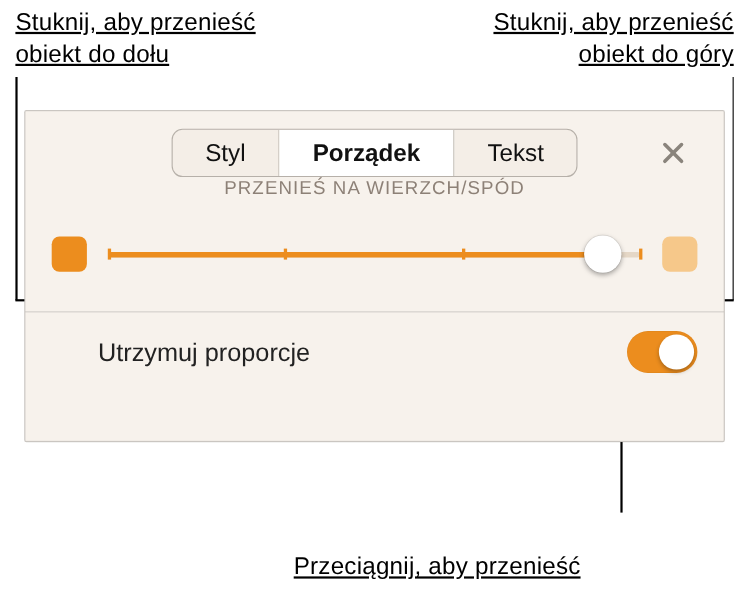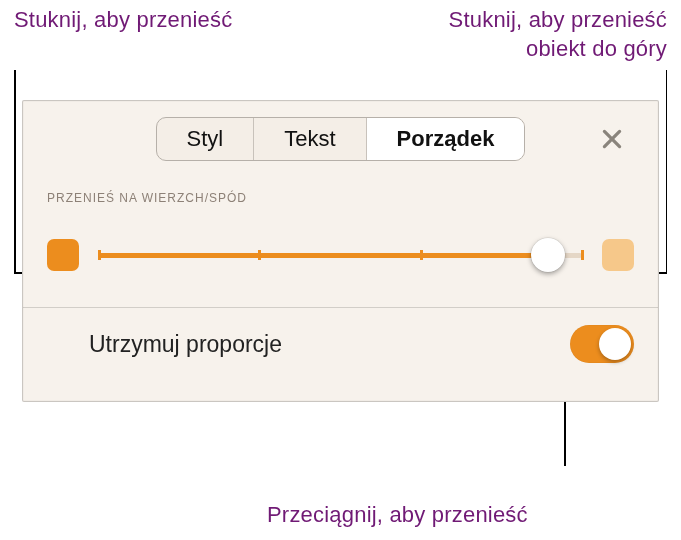--- a/index.html
+++ b/index.html
@@ -1,19 +1,19 @@
 <!DOCTYPE html>
 <html><head>
   <meta charset="utf-8">
   <style>
     * { box-sizing: border-box; margin: 0; padding: 0; }
     html, body { width: 681px; height: 540px; font-family: -apple-system, "Helvetica Neue", Arial, sans-serif; background: #fff; }
     .stage { position: relative; width: 681px; height: 540px; }
 
-    .callout { position: absolute; font-size: 22px; line-height: 1.3; color: #701a75; letter-spacing: 0.2px; }
+    .callout { position: absolute; font-size: 22px; line-height: 1.3; color: #000000; letter-spacing: 0.2px; text-decoration: underline; }
     .callout.left  { left: 14px; top: 6px; width: 300px; text-align: left; }
     .callout.right { right: 14px; top: 6px; width: 300px; text-align: right; }
     .callout.bottom { right: 14px; bottom: 10px; width: 400px; text-align: left; }
 
     .lead { position: absolute; background: #000; }
     .lead.v1 { left: 14px; top: 70px; width: 1.5px; height: 203px; }
     .lead.h1 { left: 14px; top: 272px; width: 18px; height: 1.5px; }
     .lead.v2 { right: 14px; top: 70px; width: 1.5px; height: 203px; }
     .lead.h2 { right: 14px; top: 272px; width: 18px; height: 1.5px; }
     .lead.v3 { left: 564px; top: 289px; width: 1.5px; height: 177px; }
@@ -53,25 +53,25 @@
 
     .close-btn {
       width: 44px; height: 44px;
       display: flex; align-items: center; justify-content: center;
       cursor: pointer;
       color: #8a847c;
     }
     .close-btn svg { width: 26px; height: 26px; }
 
     .section-label {
-      margin-top: 30px;
-      font-size: 12px;
+      font-size: 17px;
       letter-spacing: 1px;
       color: #8d8177;
       text-transform: uppercase;
+      text-align: center;
     }
 
     .slider-row {
       position: relative;
       height: 56px;
       margin-top: 22px;
       display: flex; align-items: center;
     }
     .end-btn {
       width: 32px; height: 32px;
@@ -113,42 +113,43 @@
       background: #fff; box-shadow: 0 2px 4px rgba(0,0,0,0.3);
     }
   </style>
 </head>
 <body>
 
 <div class="stage">
 
   <div class="callout left">
     <span>Stuknij, aby przenieść</span><br>
+    <span>obiekt do dołu</span>
   </div>
   <div class="callout right">
     <span>Stuknij, aby przenieść</span><br>
     <span>obiekt do góry</span>
   </div>
   <div class="callout bottom">
     <span>Przeciągnij, aby przenieść</span><br>
   </div>
 
   <div class="lead v1"></div>
   <div class="lead h1"></div>
   <div class="lead v2"></div>
   <div class="lead h2"></div>
   <div class="lead v3"></div>
 
   <div class="panel">
     <div class="header-row">
       <div style="width:44px"></div>
       <div class="seg">
         <div class="seg-item">Styl</div>
+        <div class="seg-item active">Porządek</div>
         <div class="seg-item">Tekst</div>
-        <div class="seg-item active">Porządek</div>
       </div>
       <div class="close-btn">
         <svg viewBox="0 0 24 24" fill="none" stroke="currentColor" stroke-width="3" stroke-linecap="round">
           <line x1="5" y1="5" x2="19" y2="19"></line>
             <line x1="19" y1="5" x2="5" y2="19"></line>
         </svg>
       </div>
     </div>
 
     <div class="section-label">PRZENIEŚ NA WIERZCH/SPÓD</div>

